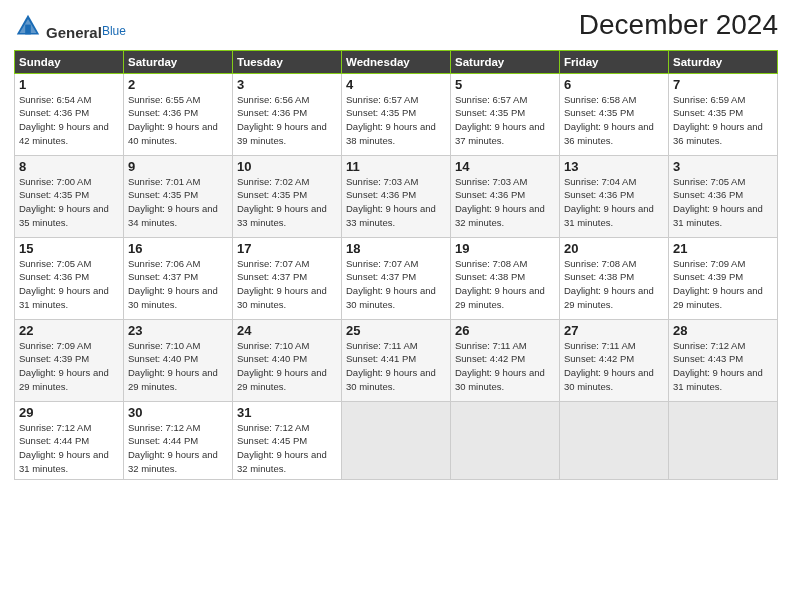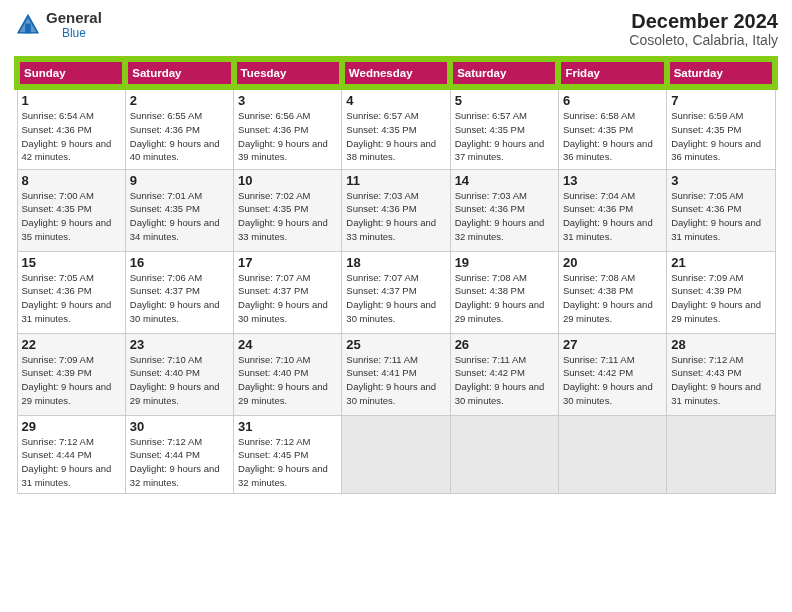--- a/index.html
+++ b/index.html
@@ -20,22 +20,23 @@
       align-items: flex-start;
       margin-bottom: 8px;
     }
     .logo {
       display: flex;
       align-items: center;
       gap: 2px;
     }
     .logo-text {
       display: flex;
-      flex-direction: column;
+      flex-direction: row;
       line-height: 1.1;
+      margin-top: 15px;
     }
     .logo-general {
       font-size: 15px;
       font-weight: bold;
       color: #333;
     }
     .logo-blue {
       font-size: 12px;
       font-weight: normal;
       color: #1a6bb5;
@@ -43,41 +44,41 @@
     }
     .logo-icon {
       width: 28px;
       height: 28px;
       margin-right: 2px;
     }
     .title-block {
       text-align: right;
     }
     .month-title {
-      font-size: 20px;
-      font-weight: bold;
+      font-size: 28px;
+      font-weight: normal;
       color: #222;
       line-height: 1.1;
     }
     .subtitle {
       font-size: 14px;
       color: #555;
     }
     .calendar-table {
       width: 100%;
       border-collapse: collapse;
       table-layout: fixed;
     }
     .calendar-table th {
-      background-color: #be185d;
+      background-color: #404040;
       color: #fff;
       font-size: 11.5px;
       font-weight: bold;
       padding: 5px 4px;
-      border: 6px solid #84cc16;
+      border: 1px solid #84cc16;
       text-align: left;
     }
     .calendar-table td {
       border: 1px solid #ccc;
       vertical-align: top;
       padding: 3px 4px;
       height: 82px;
       font-size: 9.8px;
       color: #222;
       background: #fff;
@@ -115,21 +116,20 @@
         <polygon points="20,10 32,30 8,30" fill="#fff" opacity="0.3"></polygon>
         <rect x="16" y="18" width="8" height="14" fill="#1a6bb5"></rect>
       </svg>
       <div class="logo-text">
         <span class="logo-general">General</span>
         <span class="logo-blue">Blue</span>
       </div>
     </div>
     <div class="title-block">
       <div class="month-title">December 2024</div>
-      <div class="subtitle">Cosoleto, Calabria, Italy</div>
     </div>
   </div>
 
   <table class="calendar-table">
     <thead>
       <tr>
         <th>Sunday</th>
         <th>Saturday</th>
         <th>Tuesday</th>
         <th>Wednesday</th>

